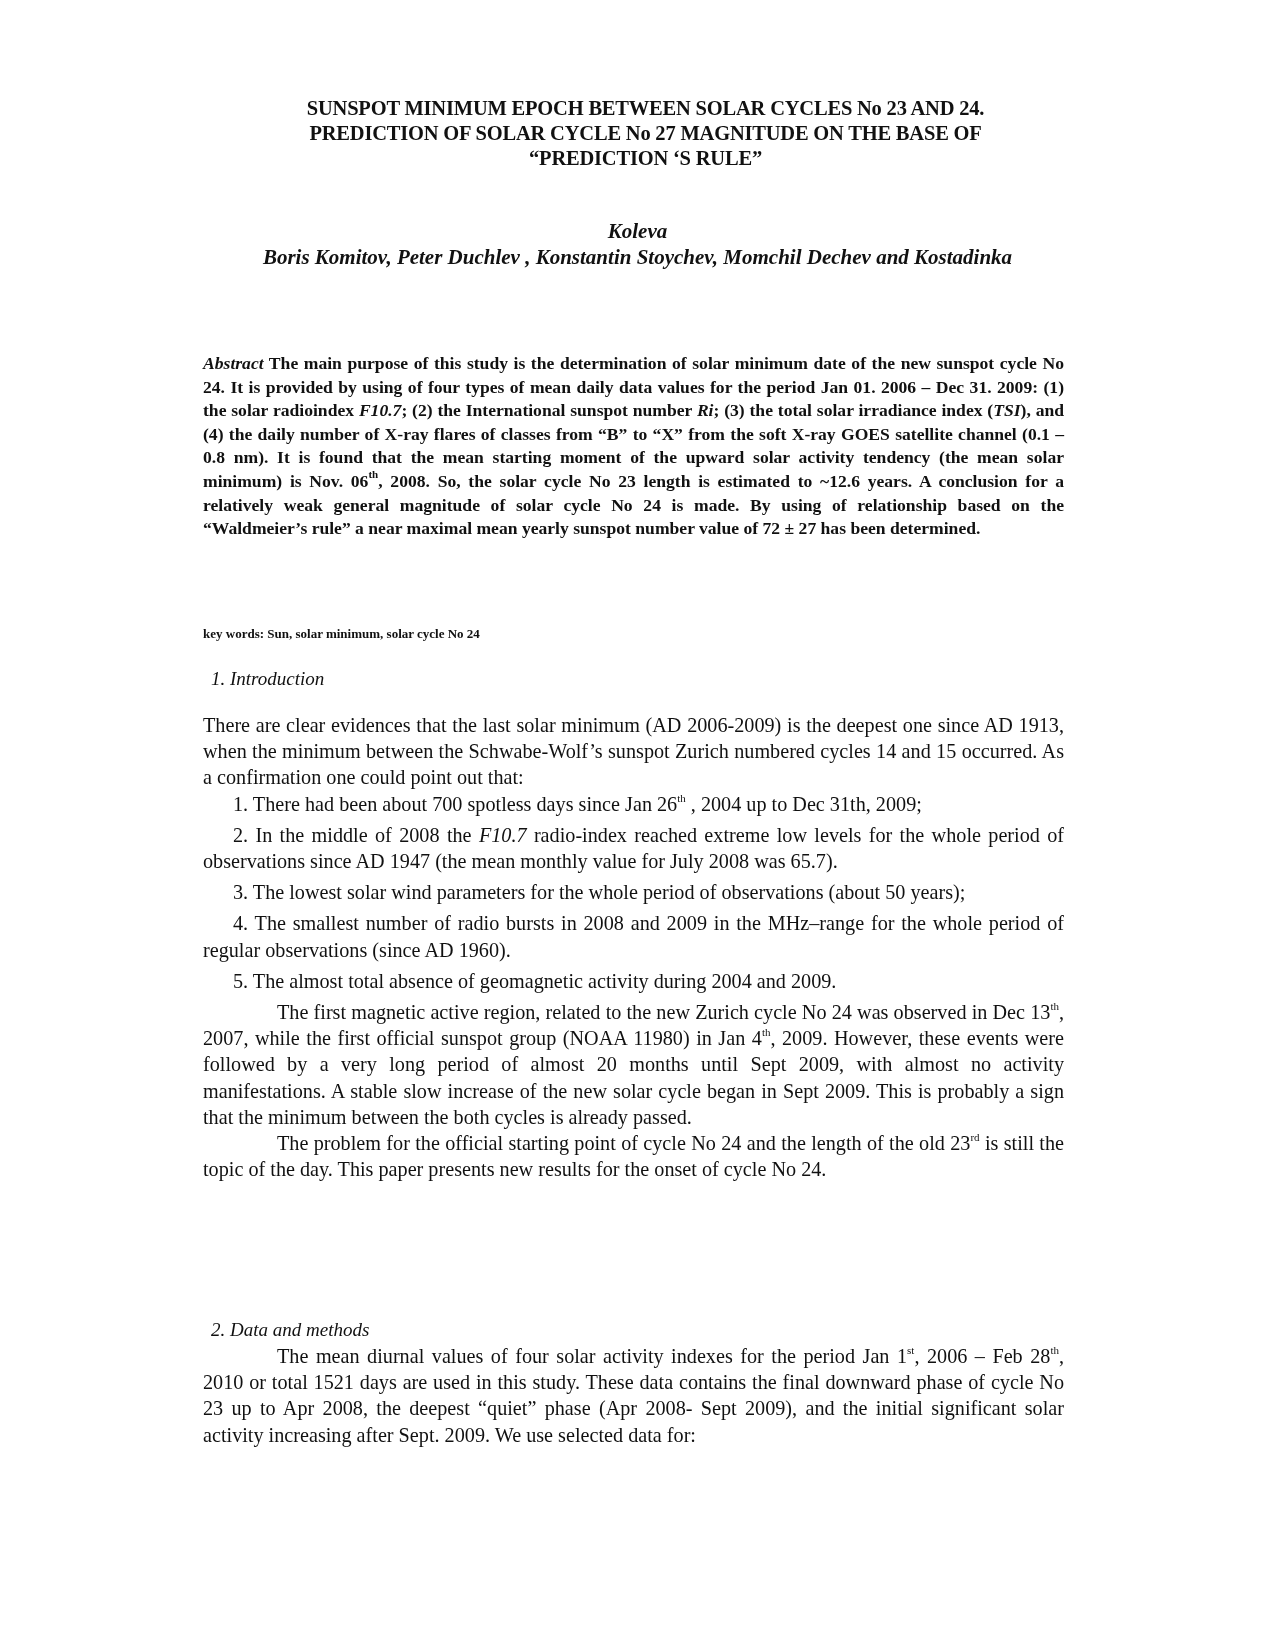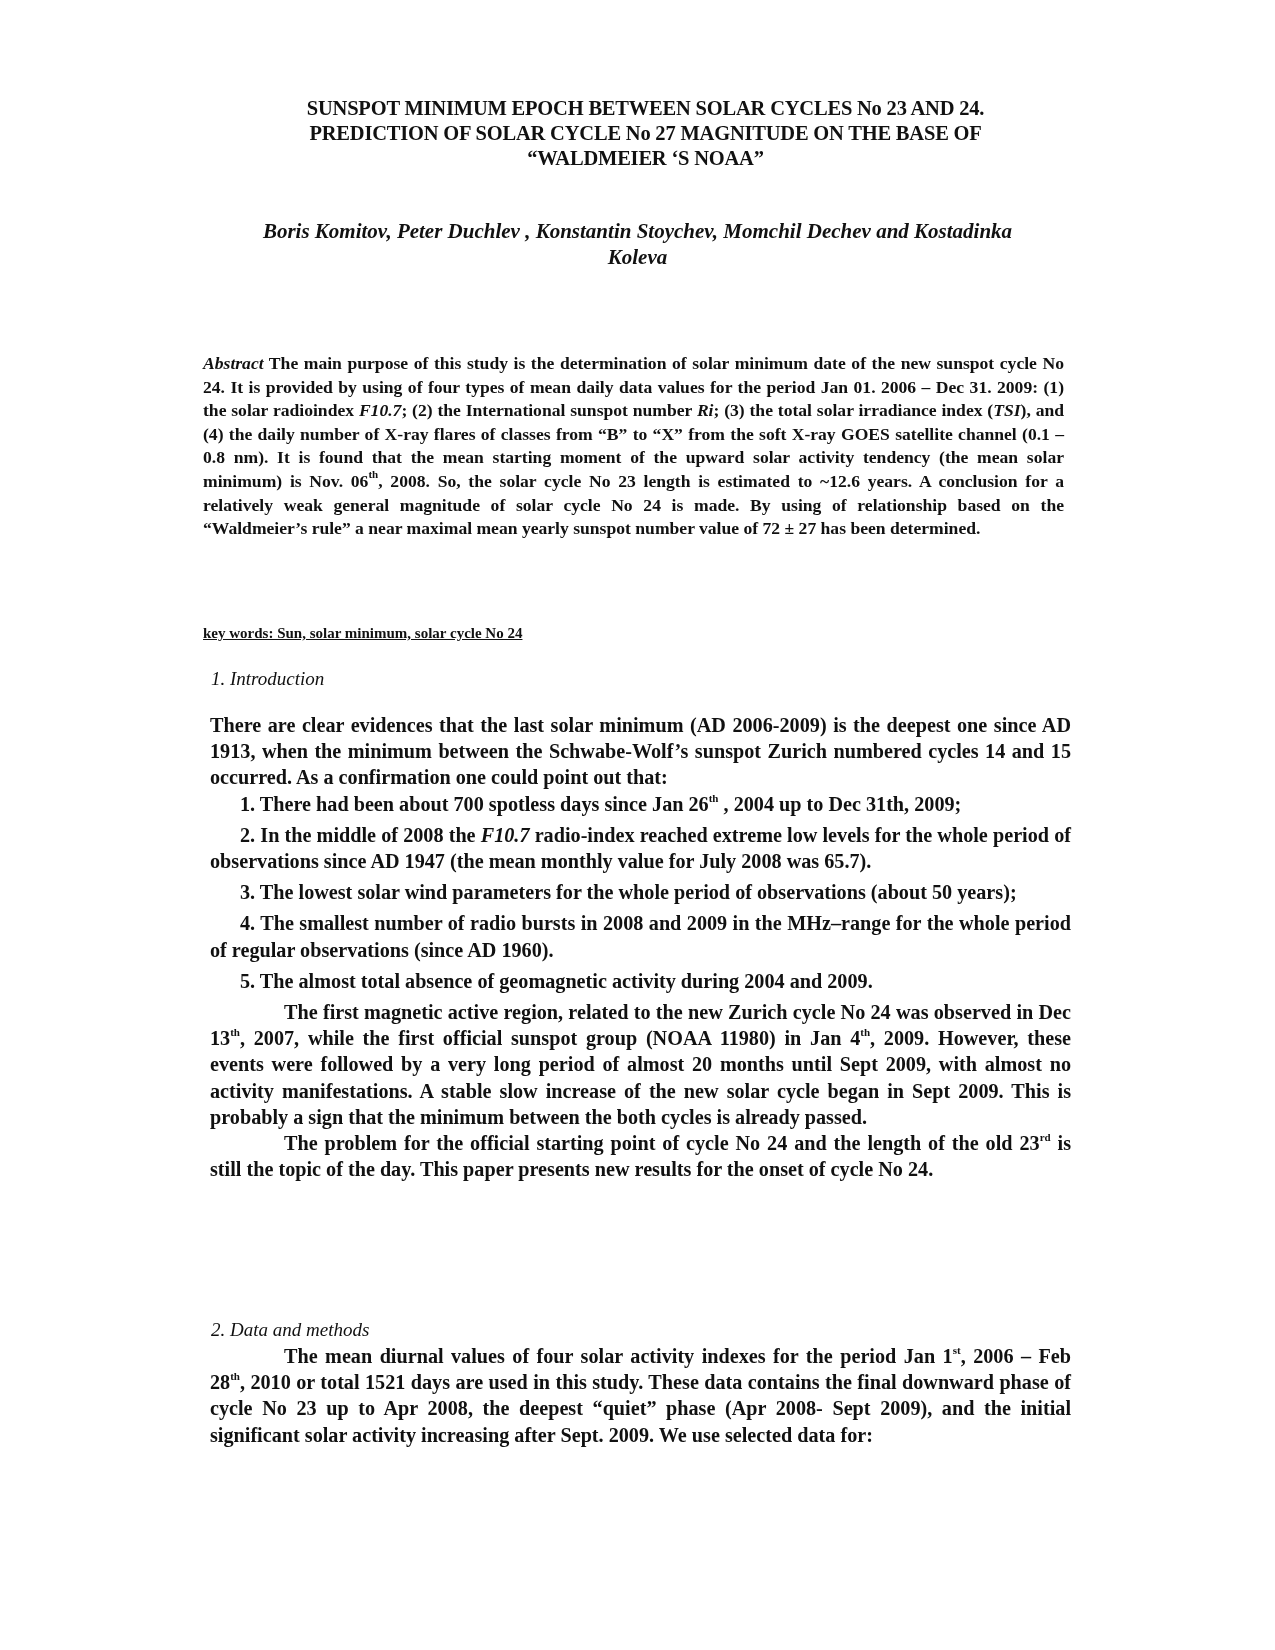--- a/index.html
+++ b/index.html
@@ -20,47 +20,47 @@
   }
   .authors div { white-space: nowrap; }
   .abstract {
     position: absolute; left: 203px; top: 352px; width: 861px;
     font-weight: bold; font-size: 17.6px; line-height: 23.6px; text-align: justify;
   }
   .abstract .label { font-style: italic; font-weight: bold; }
   .it { font-style: italic; }
   .keywords {
     position: absolute; left: 203px; top: 622px; width: 861px;
-    font-weight: bold; font-size: 15px; line-height: 23px; text-decoration: underline;
+    font-weight: bold; font-size: 13px; line-height: 23px;
   }
   .h-sec {
     position: absolute; left: 211px; font-style: italic; font-size: 19px; line-height: 24px;
   }
   .body-text {
-    position: absolute; left: 210px; width: 861px;
-    font-weight: bold; font-size: 20.2px; line-height: 26.2px; text-align: justify;
+    position: absolute; left: 203px; width: 861px;
+    font-weight: normal; font-size: 20.2px; line-height: 26.2px; text-align: justify;
   }
   .body-text p { margin: 0; }
   .item { text-indent: 30px; }
   .item.sp { margin-top: 5px; }
   .indent { text-indent: 74px; }
   sup { font-size: 11px; line-height: 0; vertical-align: 9px; }
 </style>
 </head>
 <body>
 
 <div class="title">
   <div>SUNSPOT MINIMUM EPOCH BETWEEN SOLAR CYCLES No 23 AND 24.</div>
   <div>PREDICTION OF  SOLAR CYCLE No 27 MAGNITUDE ON THE BASE OF</div>
-  <div>“WALDMEIER ‘S  NOAA”</div>
+  <div>“PREDICTION ‘S  RULE”</div>
 </div>
 
 <div class="authors">
+  <div>Koleva</div>
   <div>Boris Komitov, Peter Duchlev , Konstantin Stoychev, Momchil Dechev and Kostadinka</div>
-  <div>Koleva</div>
 </div>
 
 <div class="abstract"><span class="label">Abstract</span><span> The main purpose of this study is the determination of solar minimum date of the new sunspot cycle No 24. It is provided by using of four types of mean daily data values for the period Jan 01. 2006 – Dec 31. 2009: (1) the solar radioindex </span><span class="it">F10.7</span><span>; (2) the International sunspot number </span><span class="it">Ri</span><span>; (3) the total solar irradiance index (</span><span class="it">TSI</span><span>),  and (4) the daily number of X-ray flares of classes from “B” to “X” from the soft X-ray GOES satellite channel (0.1 – 0.8 nm). It is found that the mean starting moment of the upward solar activity tendency (the mean solar minimum) is Nov. 06</span><sup>th</sup><span>, 2008. So, the solar cycle No 23 length is estimated to ~12.6 years. A conclusion for a relatively weak general magnitude of solar cycle No 24 is made. By using of relationship based on the “Waldmeier’s rule” a near maximal mean yearly sunspot number value of  72  ± 27 has been determined.</span></div>
 
 <div class="keywords">key words: Sun, solar minimum, solar cycle No 24</div>
 
 <div class="h-sec" style="top:667px;">1. Introduction</div>
 
 <div class="body-text" style="top:712px;">
   <p>There are clear evidences that the last solar minimum (AD 2006-2009) is the deepest one since AD 1913, when the minimum between the Schwabe-Wolf’s sunspot Zurich numbered cycles 14 and 15 occurred. As a confirmation one could point out that:</p>

